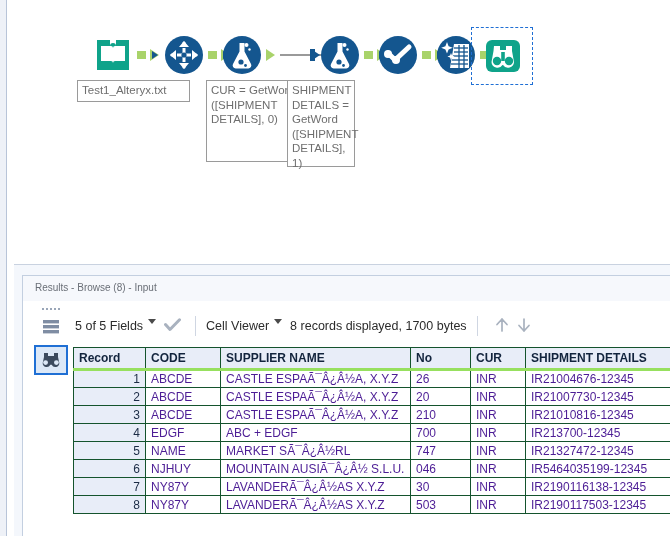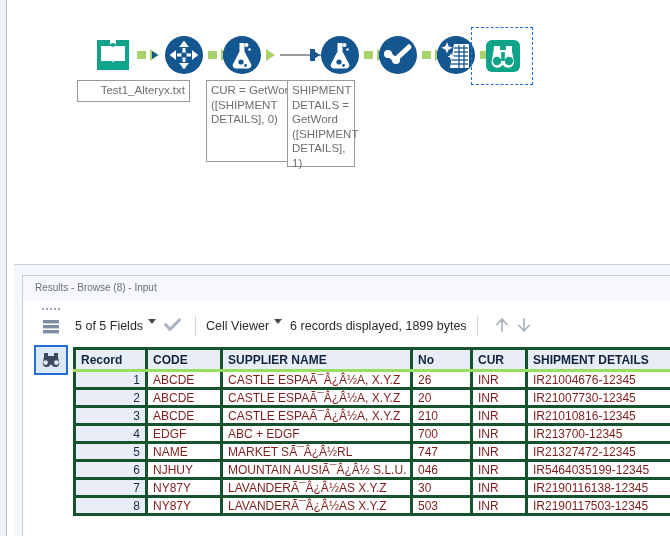--- a/index.html
+++ b/index.html
@@ -185,41 +185,41 @@
   
   .grid {
     position: absolute;
     left: 50px; top: 46px;
     width: 605px;
     border-collapse: collapse;
     table-layout: fixed;
     font-size: 12px;
   }
   .grid th, .grid td {
-    border: 3px solid #14532d;
+    border: 1px solid #14532d;
     padding: 0 5px;
     height: 18px;
     box-sizing: border-box;
     font-weight: normal;
     text-align: left;
     overflow: hidden;
     white-space: nowrap;
   }
   .grid thead th {
     background: #e8edf8;
     border-bottom: 3px solid #97e05f;
     font-weight: bold;
     color: #12243d;
     font-size: 12px;
     height: 22px;
     vertical-align: middle;
   }
   .grid tbody td {
     background: #ffffff;
-    color: #7f1d1d;
+    color: #4c1d95;
   }
   .grid tbody td.recnum {
     background: #e8edf8;
     text-align: right;
     color: #1b2b45;
   }
   .grid thead th.recnum { text-align: left; }
 
   .col-rec { width: 72px; }
   .col-code { width: 75px; }
@@ -365,21 +365,21 @@
     <div class="node" style="left:467px; top:34px;">
       <svg width="44" height="44" viewBox="0 0 44 44">
         <rect x="5" y="6" width="34" height="32" rx="6" fill="#0fa38a"></rect>
         <path d="M13 12 h6 v4 h6 v-4 h6 v5 l2 11 a6 6 0 0 1 -11 3 h-0.5 a6 6 0 0 1 -11 -3 l2 -11 Z" fill="#ffffff"></path>
         <circle cx="16" cy="27" r="4.2" fill="#0fa38a"></circle>
         <circle cx="28" cy="27" r="4.2" fill="#0fa38a"></circle>
         <rect x="20.2" y="18" width="3.6" height="9" fill="#0fa38a"></rect>
       </svg>
     </div>
 
-    <div class="anno" style="left:63px; top:80px; width:113px; height:22px;text-align:right;">Test1_Alteryx.txt</div>
+    <div class="anno" style="left:63px; top:80px; width:113px; height:22px;">Test1_Alteryx.txt</div>
     <div class="anno" style="left:192px; top:80px; width:101px; height:82px;">CUR = GetWord
 ([SHIPMENT
 DETAILS], 0)</div>
     <div class="anno" style="left:273px; top:80px; width:68px; height:87px;">SHIPMENT
 DETAILS =
 GetWord
 ([SHIPMENT
 DETAILS], 1)</div>
   </div>
 
@@ -423,21 +423,21 @@
         <span class="tb-check">
           <svg width="17" height="14" viewBox="0 0 17 14">
             <path d="M1.5 6.5 L6 11.5 L15.5 1.8" stroke="#a9b2bf" stroke-width="3" fill="none" stroke-linecap="round" stroke-linejoin="round"></path>
           </svg>
         </span>
         <span class="tb-sep"></span>
         <div class="tb-item">
           <span class="tb-label">Cell Viewer</span>
           <span class="caret"></span>
         </div>
-        <span class="tb-count">6 records displayed, 1899 bytes</span>
+        <span class="tb-count">8 records displayed, 1700 bytes</span>
         <span class="tb-sep"></span>
         <span class="tb-arrow">
           <svg width="16" height="18" viewBox="0 0 16 18">
             <path d="M8 3 V15 M8 3 L3 8.5 M8 3 L13 8.5" stroke="#a9b2bf" stroke-width="1.7" fill="none" stroke-linecap="round"></path>
           </svg>
         </span>
         <span class="tb-arrow">
           <svg width="16" height="18" viewBox="0 0 16 18">
             <path d="M8 15 V3 M8 15 L3 9.5 M8 15 L13 9.5" stroke="#a9b2bf" stroke-width="1.7" fill="none" stroke-linecap="round"></path>
           </svg>

